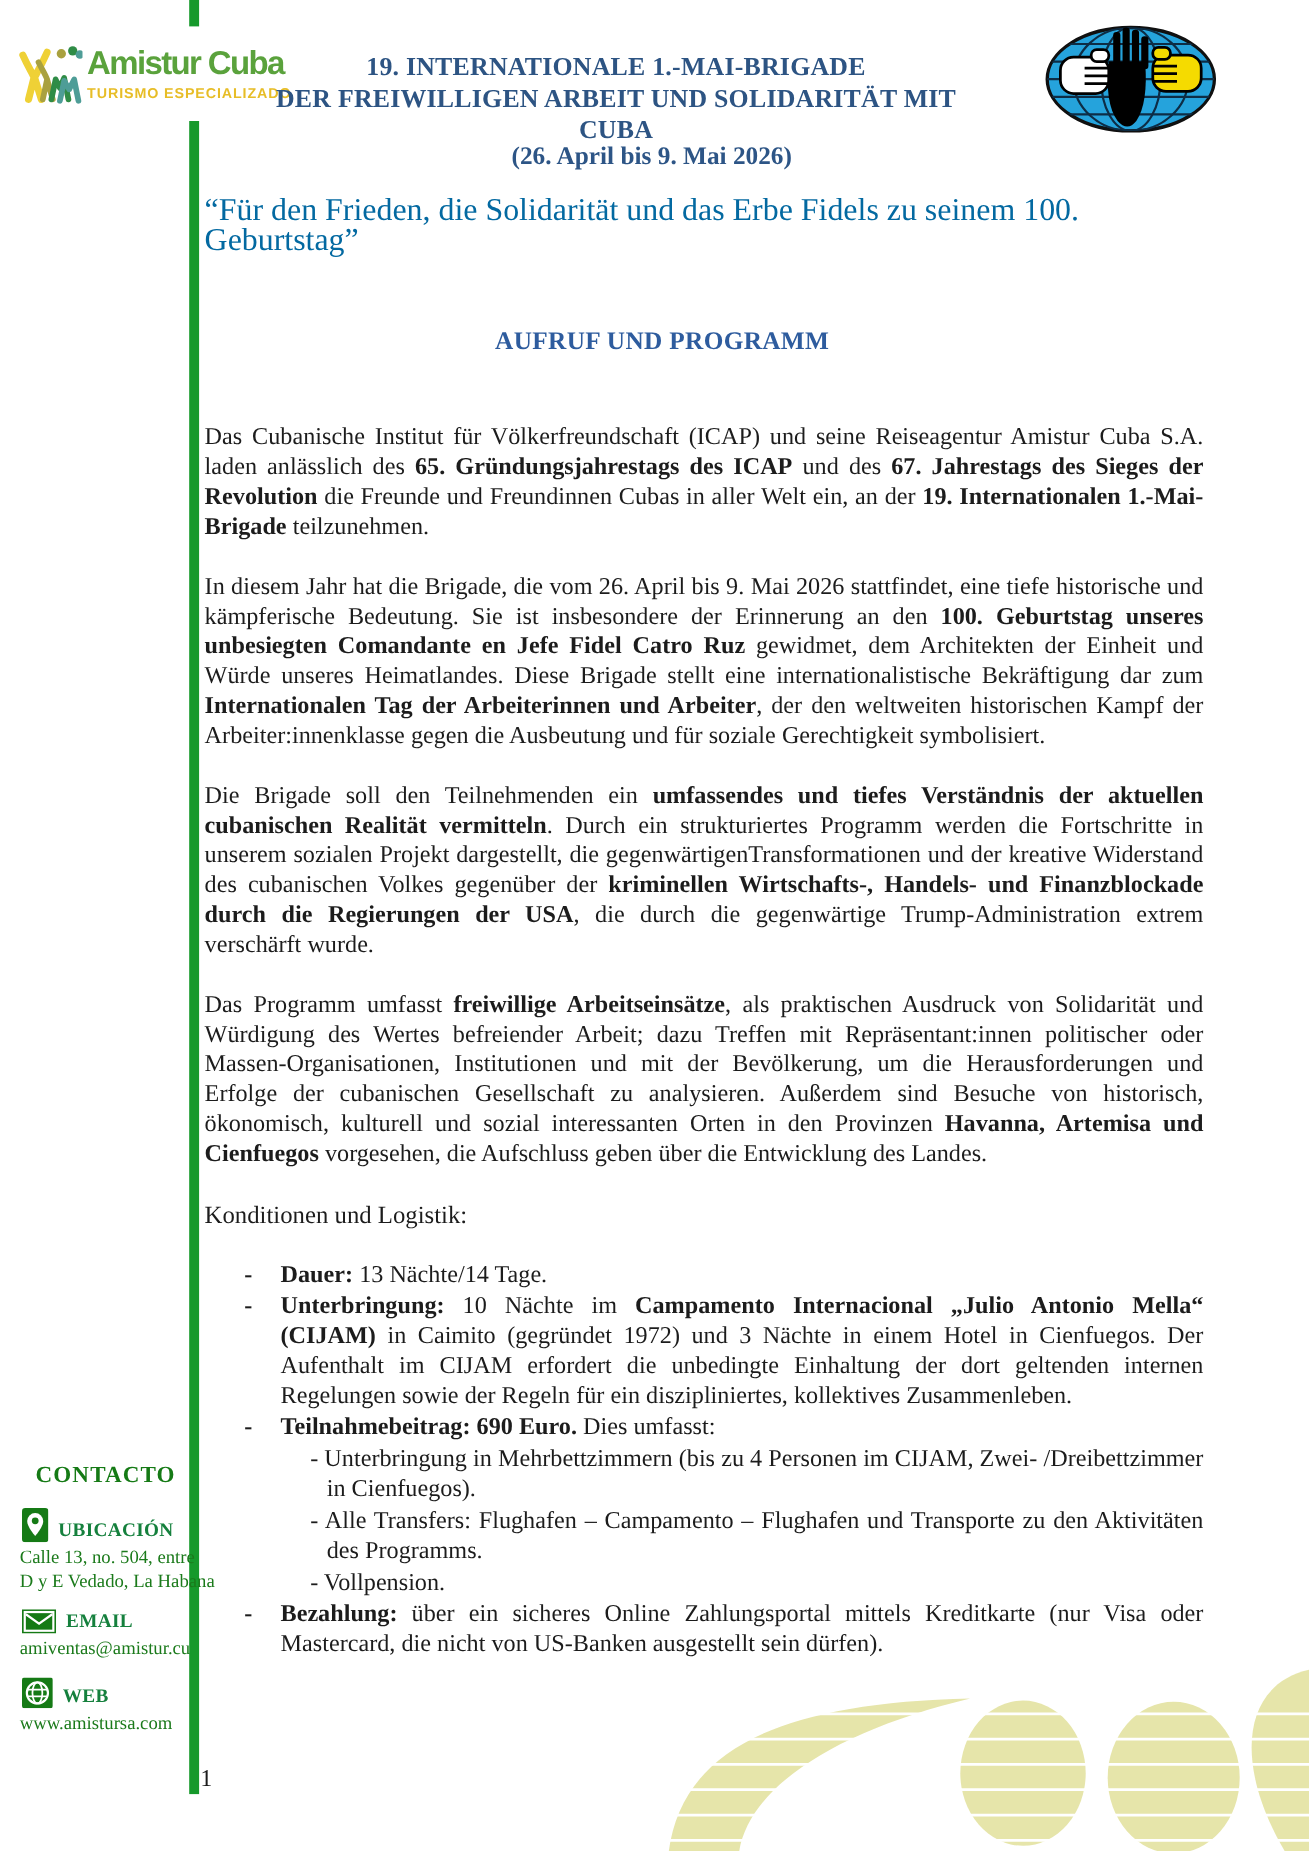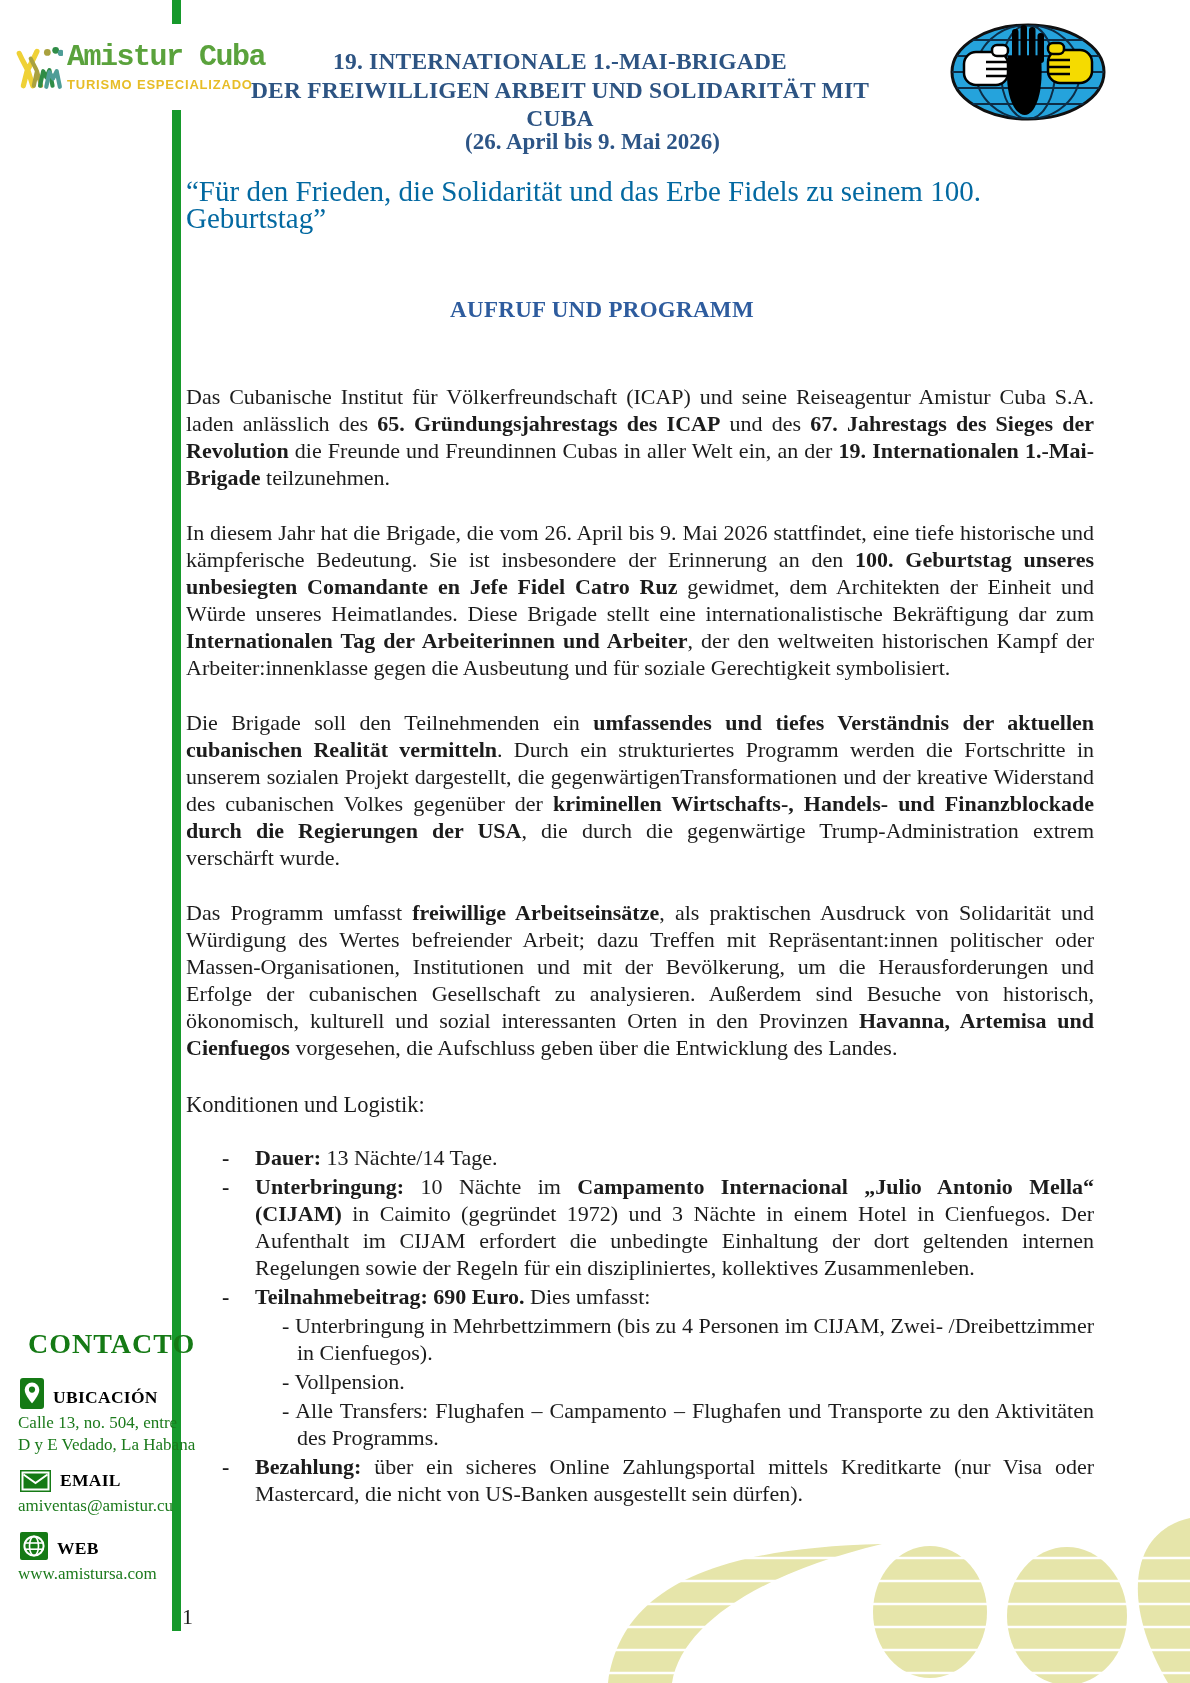--- a/index.html
+++ b/index.html
@@ -7,44 +7,44 @@
     width:1190px;height:1683px;position:relative;overflow:hidden;background:#ffffff;
     font-family:"Liberation Serif","DejaVu Serif",serif;color:#1c1c1c;
   }
   
   .green-line{position:absolute;left:172px;top:0;width:9px;height:1631px;background:#16992b;z-index:1;}
   
   .watermark{position:absolute;left:530px;top:1360px;width:660px;height:323px;z-index:0;}
   
   .amistur-logo{position:absolute;left:13px;top:24px;width:252px;height:86px;background:#fff;z-index:2;display:flex;align-items:center;gap:4px;}
   .brand-text{display:flex;flex-direction:column;justify-content:center;}
-  .brand-name{font-family:Liberation Mono, monospace;font-weight:bold;color:#5aa23c;font-size:30px;letter-spacing:-1.5px;line-height:1.05;white-space:nowrap;}
+  .brand-name{font-family:Liberation Sans, sans-serif;font-weight:bold;color:#5aa23c;font-size:30px;letter-spacing:-1.5px;line-height:1.05;white-space:nowrap;}
   .brand-tagline{font-family:"Liberation Sans","DejaVu Sans",sans-serif;font-weight:bold;color:#e7bd27;font-size:13px;letter-spacing:0.8px;margin-top:4px;white-space:nowrap;}
   .icap-logo{position:absolute;left:948px;top:22px;width:160px;height:100px;z-index:2;}
   
   .header-title{position:absolute;left:225px;top:47px;width:670px;text-align:center;z-index:2;
     color:#2d5483;font-size:23.5px;line-height:28.5px;letter-spacing:0.2px;font-weight:bold;}
   .content{position:absolute;left:186px;top:128px;width:908px;z-index:2;}
   .date-line{text-align:center;padding-right:95px;font-weight:bold;color:#2d5586;font-size:23px;line-height:27px;}
   .quote{margin-top:23px;color:#0369a1;font-size:29px;line-height:27px;}
   .section-heading{margin-top:64px;margin-bottom:60px;text-align:center;padding-right:76px;
     color:#2e5c9e;font-weight:bold;font-size:23px;letter-spacing:0.3px;line-height:27px;}
   .para{text-align:justify;font-size:22px;line-height:27px;margin:0 0 28px 0;}
   .konditionen{font-weight:normal;font-size:22.5px;line-height:27px;margin:30px 0 26px 0;}
   .bullet{display:flex;margin:0 0 2px 0;text-align:justify;font-size:22px;line-height:27px;}
   .bullet .marker{flex:0 0 69px;box-sizing:border-box;padding-left:36px;font-weight:bold;}
   .bullet .bcontent{flex:1;}
   .sub{padding-left:111px;text-indent:-15px;text-align:justify;font-size:22px;line-height:27px;margin-bottom:2px;}
   
   .sidebar{position:absolute;left:12px;top:1328px;width:152px;z-index:2;color:#1b7a1b;}
-  .side-heading{font-weight:bold;font-size:28px;letter-spacing:1px;text-align:center;padding-left:16px;color:#157a15;margin-bottom:18px;}
+  .side-heading{font-weight:bold;font-size:21px;letter-spacing:1px;text-align:center;padding-left:16px;color:#157a15;margin-bottom:18px;}
   .s-item{margin-bottom:15px;}
   .s-row{display:flex;align-items:flex-end;gap:9px;margin-bottom:3px;padding-left:8px;}
   .s-icon{flex:none;display:inline-flex;}
-  .s-label{font-weight:bold;font-size:17.5px;letter-spacing:0.3px;color:#000000;padding-bottom:1px;white-space:nowrap;}
+  .s-label{font-weight:bold;font-size:17.5px;letter-spacing:0.3px;color:#15803d;padding-bottom:1px;white-space:nowrap;}
   .s-line{font-size:17px;line-height:21.5px;padding-left:6px;white-space:nowrap;}
   .page-number{position:absolute;left:182px;top:1604px;font-size:22px;z-index:2;}
 </style>
 </head>
 <body>
 
 <svg class="watermark" viewBox="0 0 660 323">
   <g fill="#e4e3a3" opacity="0.92">
     <path d="M 78 323 C 90 235 170 188 352 184 C 235 212 152 262 142 323 Z"></path>
     <ellipse cx="400" cy="252" rx="57" ry="66"></ellipse>
@@ -139,22 +139,22 @@
       </div>
       <div class="bullet">
         <span class="marker">-</span>
         <span class="bcontent"><span style="font-weight: bold;">Unterbringung:</span><span> 10 Nächte im </span><span style="font-weight: bold;">Campamento Internacional „Julio Antonio Mella“ (CIJAM)</span><span> in Caimito (gegründet 1972) und 3 Nächte in einem Hotel  in Cienfuegos. Der Aufenthalt im CIJAM erfordert die unbedingte Einhaltung der dort geltenden internen Regelungen sowie der Regeln für ein diszipliniertes, kollektives Zusammenleben.</span></span>
       </div>
       <div class="bullet">
         <span class="marker">-</span>
         <span class="bcontent"><span style="font-weight: bold;">Teilnahmebeitrag: 690 Euro.</span><span> Dies umfasst:</span></span>
       </div>
       <div class="sub">- Unterbringung in Mehrbettzimmern (bis zu 4 Personen im CIJAM, Zwei- /Dreibettzimmer in Cienfuegos).</div>
+      <div class="sub">- Alle Transfers: Flughafen – Campamento – Flughafen und Transporte zu den Aktivitäten des Programms.</div>
       <div class="sub">- Vollpension.</div>
-      <div class="sub">- Alle Transfers: Flughafen – Campamento – Flughafen und Transporte zu den Aktivitäten des Programms.</div>
       <div class="bullet">
         <span class="marker">-</span>
         <span class="bcontent"><span style="font-weight: bold;">Bezahlung:</span><span> über ein sicheres Online Zahlungsportal mittels Kreditkarte (nur Visa oder Mastercard, die nicht von US-Banken ausgestellt sein dürfen).</span></span>
       </div>
     </div>
 </div>
 
 <div class="sidebar">
   <div class="side-heading">CONTACTO</div>
   <div id="side-items">

